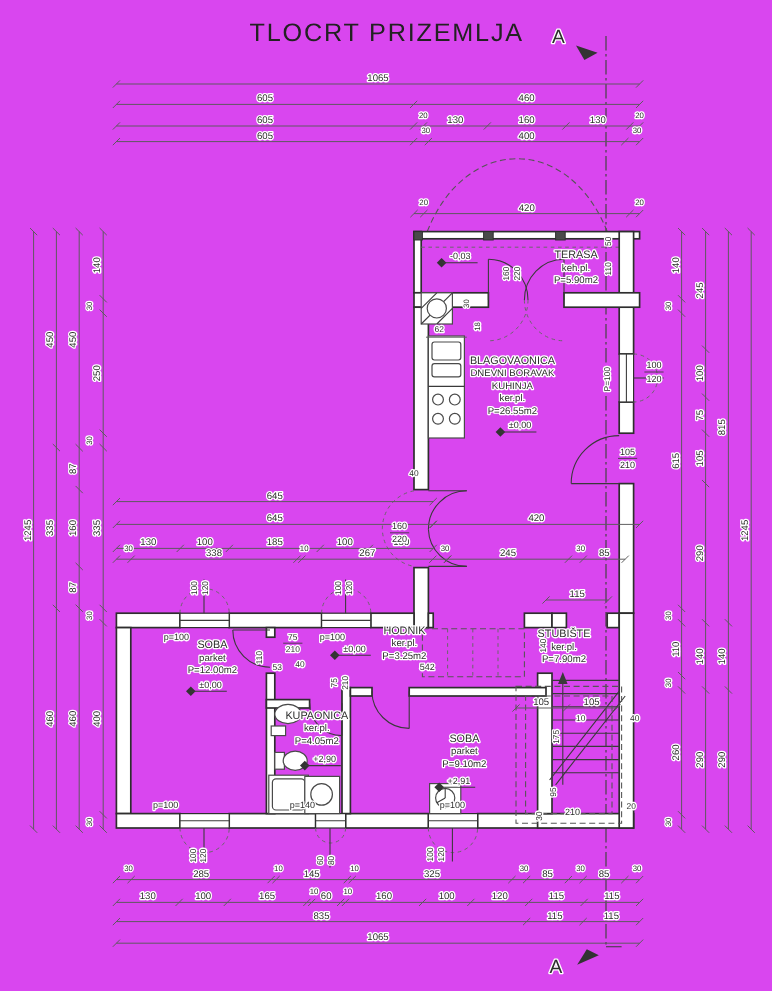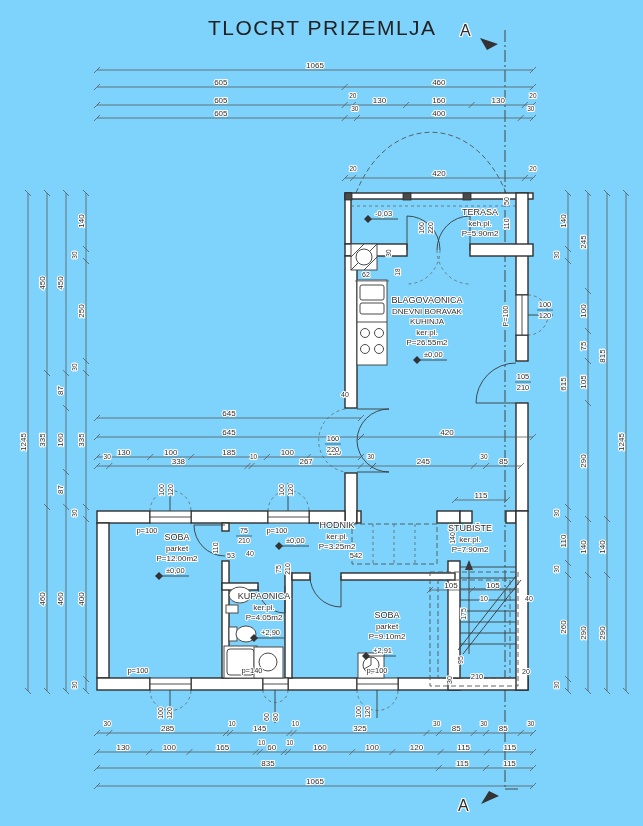--- a/index.html
+++ b/index.html
@@ -1,16 +1,16 @@
 <!DOCTYPE html>
 <html><head>
 <meta charset="utf-8">
 <style>
   html,body{margin:0;padding:0;background:#fff;}
-  .plan{position:relative;width:643px;height:826px;background:#7dd3fc;overflow:hidden;
+  .plan{position:relative;width:643px;height:826px;background:#d946ef;overflow:hidden;
         font-family:"Liberation Sans",sans-serif;}
   .title{position:absolute;left:208px;top:16px;font-size:21px;letter-spacing:1.5px;
          color:#222;font-family:"Liberation Sans",sans-serif;white-space:nowrap;}
   svg{position:absolute;left:0;top:0;}
   svg text{font-family:"Liberation Sans",sans-serif;fill:#2d2d2d;
            paint-order:stroke;stroke:#fff;stroke-width:2.2px;stroke-linejoin:round;}
   .wall{fill:#fff;stroke:#2e2e2e;stroke-width:1.4;}
   .post{fill:#4a4a4a;stroke:#2e2e2e;stroke-width:0.8;}
   .win{fill:#fff;stroke:#2e2e2e;stroke-width:1;}
   .thinline{stroke:#3a3a3a;stroke-width:0.9;fill:none;}

